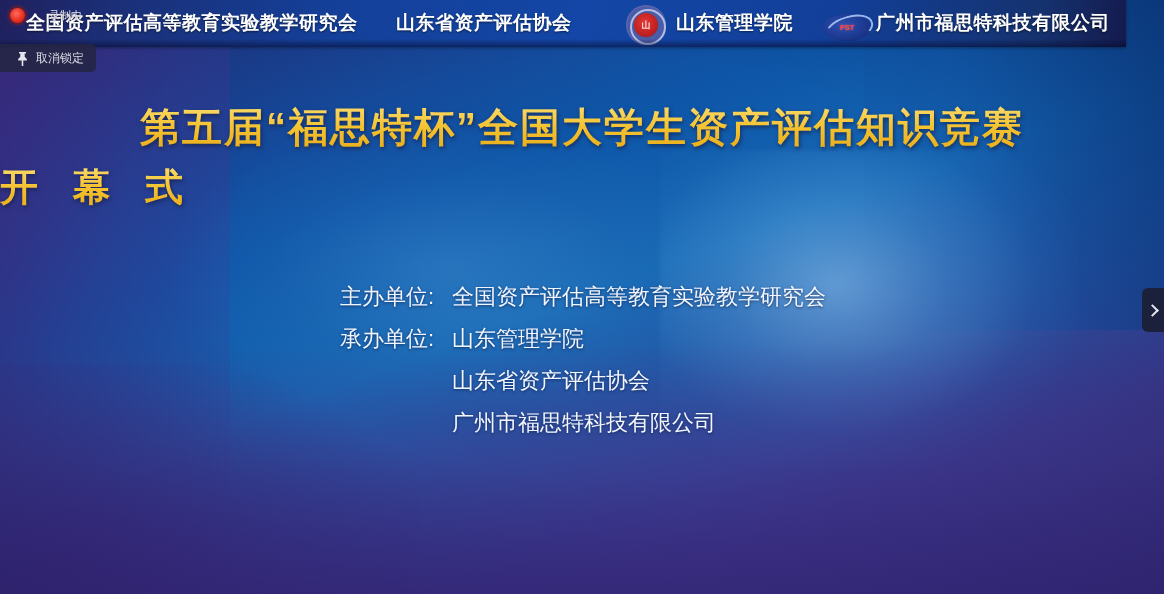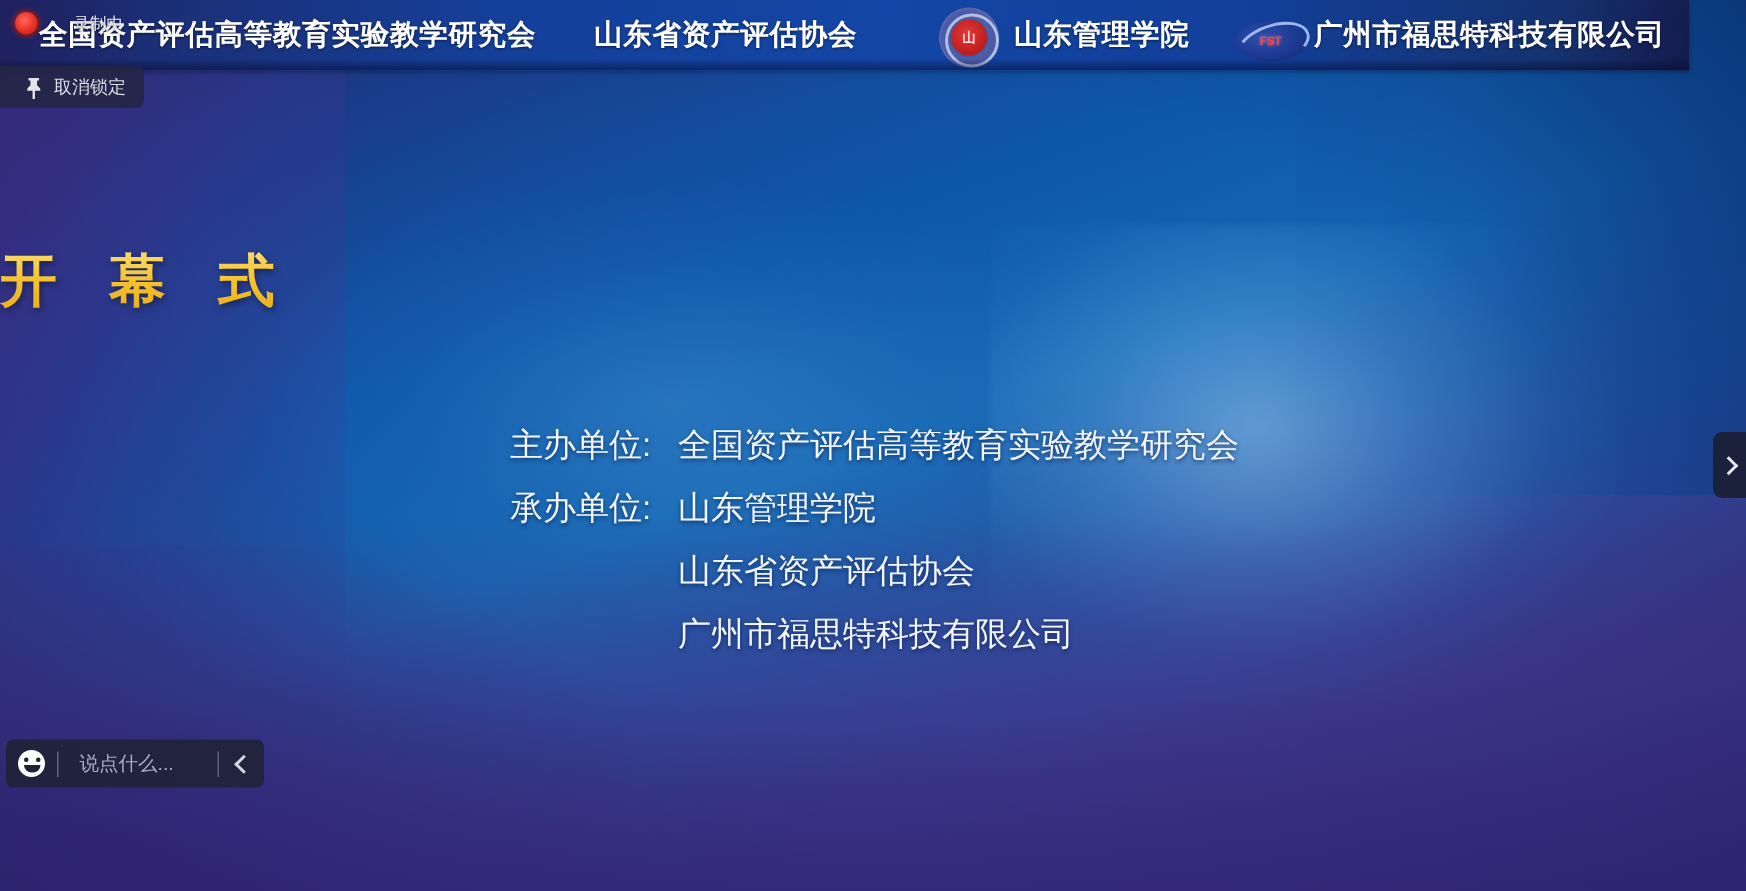--- a/index.html
+++ b/index.html
@@ -256,20 +256,21 @@
 
   <div class="pin-btn">
     <span class="pin-icon">
       <svg width="13" height="15" viewBox="0 0 13 15" xmlns="http://www.w3.org/2000/svg">
         <path d="M3 1h7v1.6H8.7v3.2l2.1 2.2v1.5H7.3V15H5.7V9.5H2.2V8L4.3 5.8V2.6H3z" fill="#e4e4ee"></path>
       </svg>
     </span>
     <span class="pin-label">取消锁定</span>
   </div>
 
+  <div class="slide-title">第五届“福思特杯”全国大学生资产评估知识竞赛</div>
   <div class="slide-subtitle">开 幕 式</div>
 
   <div class="credits">
     <div class="credit-row">
       <span class="credit-label">主办单位:</span>
       <span class="credit-value">全国资产评估高等教育实验教学研究会</span>
     </div>
     <div class="credit-row">
       <span class="credit-label">承办单位:</span>
       <span class="credit-value">山东管理学院</span>
@@ -281,25 +282,14 @@
     <div class="credit-row">
       <span class="credit-label"></span>
       <span class="credit-value">广州市福思特科技有限公司</span>
     </div>
   </div>
 
   <div class="drawer-tab">
     <span class="chev-right"></span>
   </div>
 
-  <div class="chat-bar">
-    <span class="chat-emoji">
-      <span class="emoji-face"></span>
-    </span>
-    <span class="chat-div"></span>
-    <span class="chat-placeholder">说点什么...</span>
-    <span class="chat-div"></span>
-    <span class="chat-collapse">
-      <span class="chev-left"></span>
-    </span>
-  </div>
 
 </div>
 
 </body></html>

